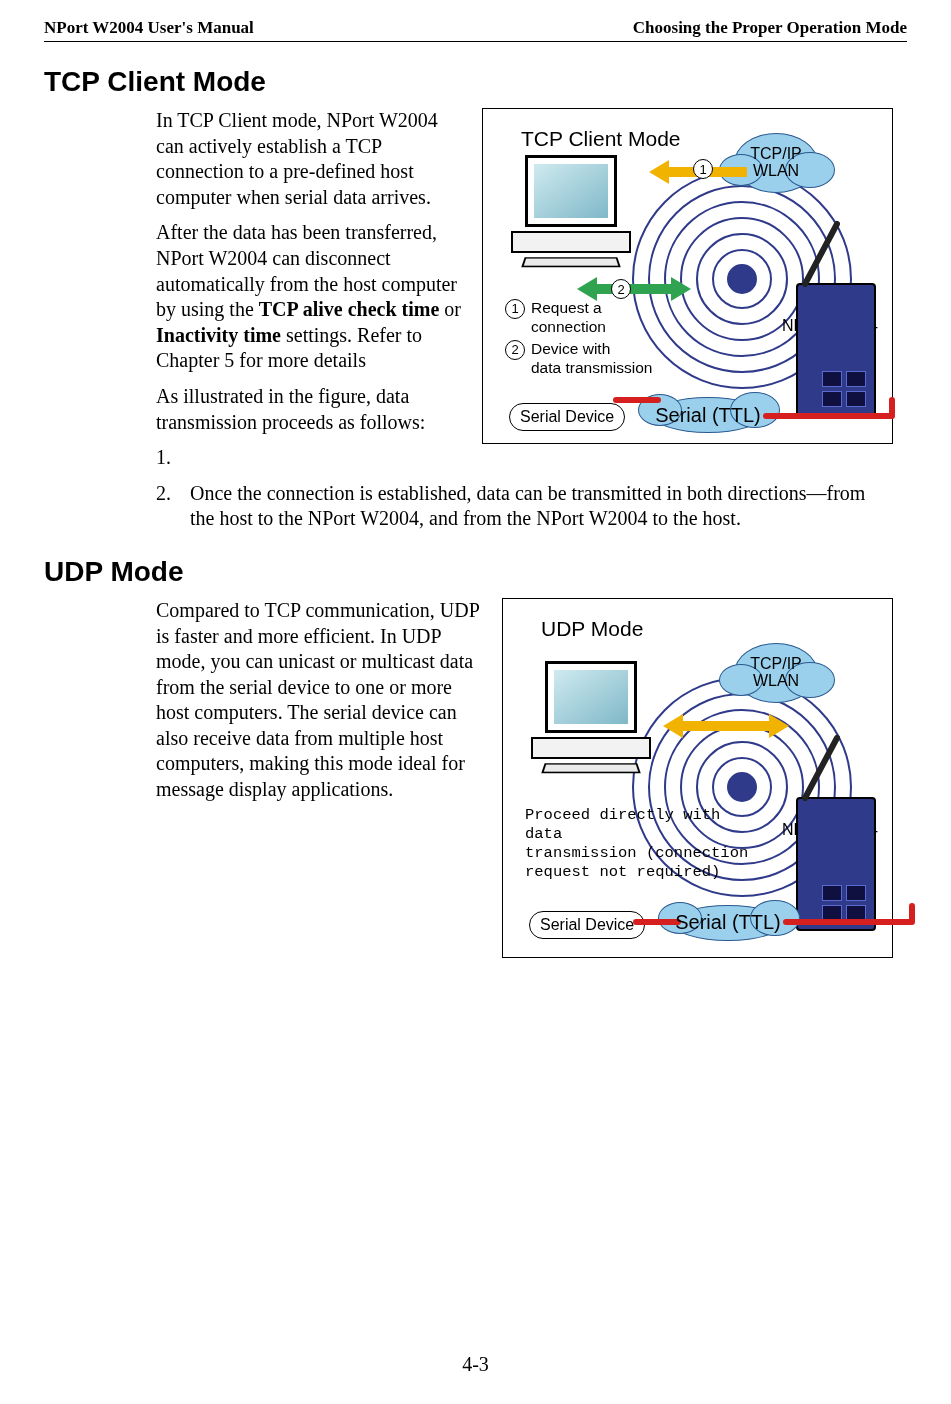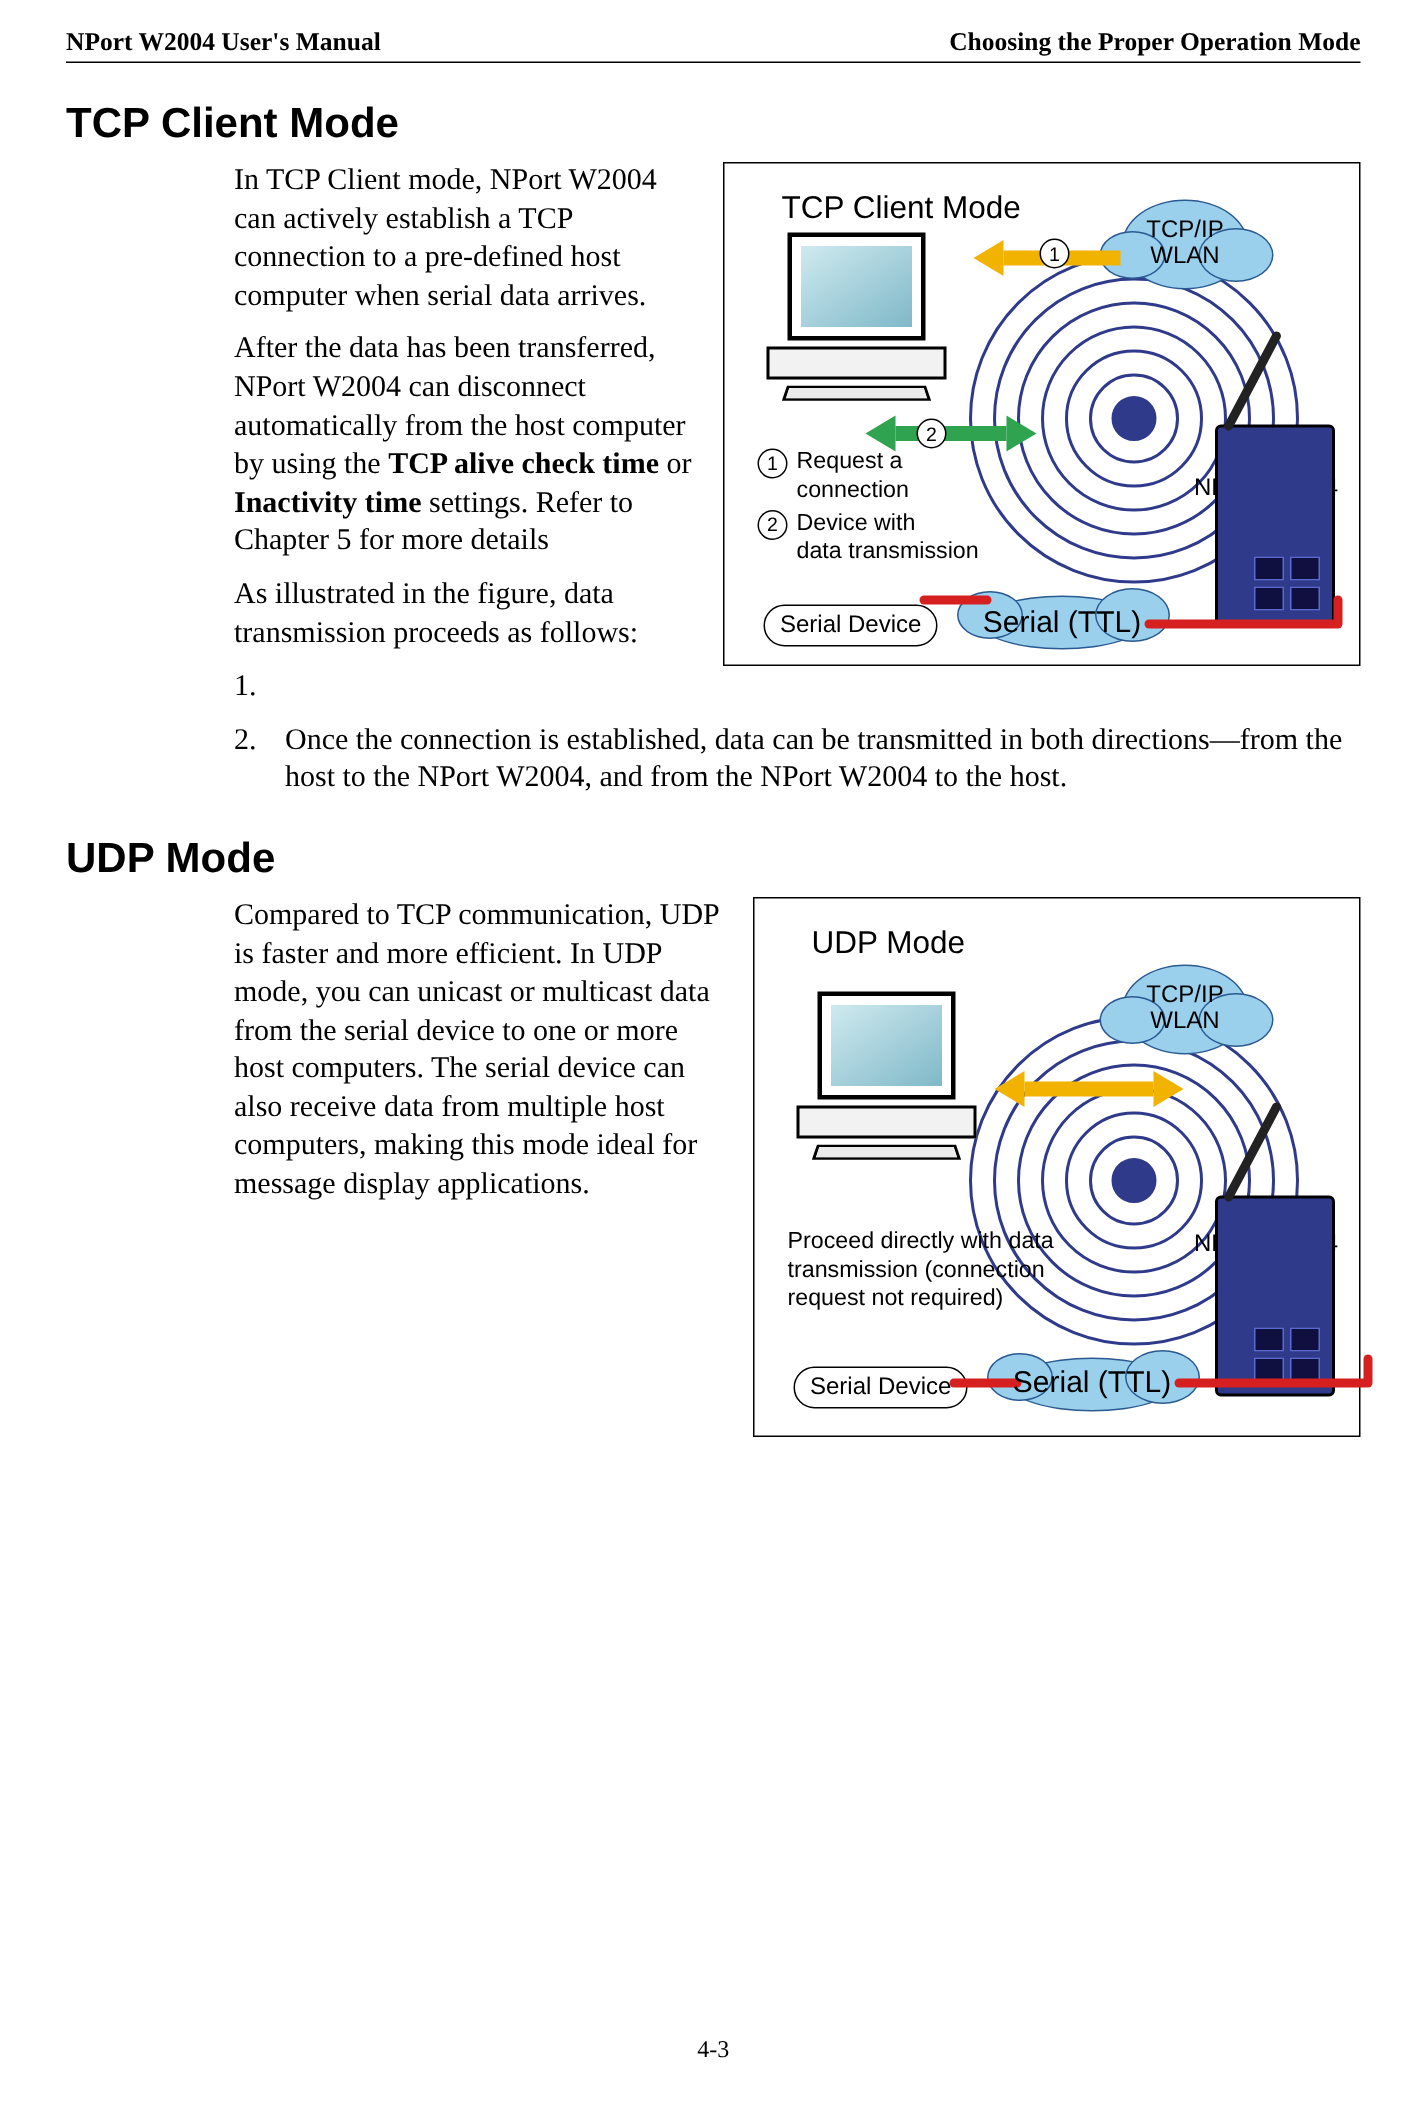--- a/index.html
+++ b/index.html
@@ -7,21 +7,21 @@
       width: 951px;
       height: 1404px;
       font-family: "Times New Roman", Times, serif;
       background: #fff;
       color: #000;
       position: relative;
       padding: 18px 44px 0 44px;
     }
     .hdr { display: flex; justify-content: space-between; font-weight: bold; font-size: 17px; border-bottom: 1.5px solid #000; padding-bottom: 3px; }
     h2 { font-family: Arial, Helvetica, sans-serif; font-weight: bold; font-size: 28px; margin-top: 24px; margin-bottom: 10px; }
-    .body-block { margin-left: 112px; margin-right: 0; }
+    .body-block { margin-left: 112px; margin-right: 14px; }
     .para { font-size: 20px; line-height: 1.28; margin-bottom: 10px; }
     .ol-item { font-size: 20px; line-height: 1.28; margin-bottom: 10px; display: flex; }
     .ol-num { width: 34px; flex-shrink: 0; }
     .ol-txt { flex: 1; }
     .two-col { display: flex; gap: 16px; }
     .left-col { flex: 0 0 310px; }
     .left-col-wide { flex: 0 0 330px; }
     .fig { flex: 1; border: 1px solid #000; position: relative; height: 336px; background: #fff; }
     .fig-udp { height: 360px; }
 
@@ -115,23 +115,23 @@
       background: #fff; position: relative; z-index: 4;
     }
     .circ-abs { position: absolute; }
     .cn-on-arrow-1 { top: 50px; left: 210px; }
     .cn-on-arrow-2 { top: 170px; left: 128px; }
 
     .legend { position: absolute; left: 22px; font-family: Arial, sans-serif; font-size: 15.5px; line-height: 1.2; }
     .legend .row { display: flex; align-items: flex-start; gap: 6px; margin-bottom: 4px; }
     .lg1 { top: 190px; width: 160px; }
 
-    .udp-note { position: absolute; left: 22px; top: 220px; width: 226px; font-family: Liberation Sans, sans-serif; font-size: 15.5px; line-height: 1.22; }
-
-    .page-num { position: absolute; left: 0; right: 0; bottom: 28px; text-align: center; font-size: 16px; }
+    .udp-note { position: absolute; left: 22px; top: 207px; width: 226px; font-family: Liberation Mono, monospace; font-size: 15.5px; line-height: 1.22; }
+
+    .page-num { position: absolute; left: 0; right: 0; bottom: 28px; text-align: center; font-size: 20px; }
 
     b { font-weight: bold; }
   </style>
 </head>
 <body>
 
 <div class="hdr">
   <span>NPort W2004 User's Manual</span>
   <span>Choosing the Proper Operation Mode</span>
 </div>

